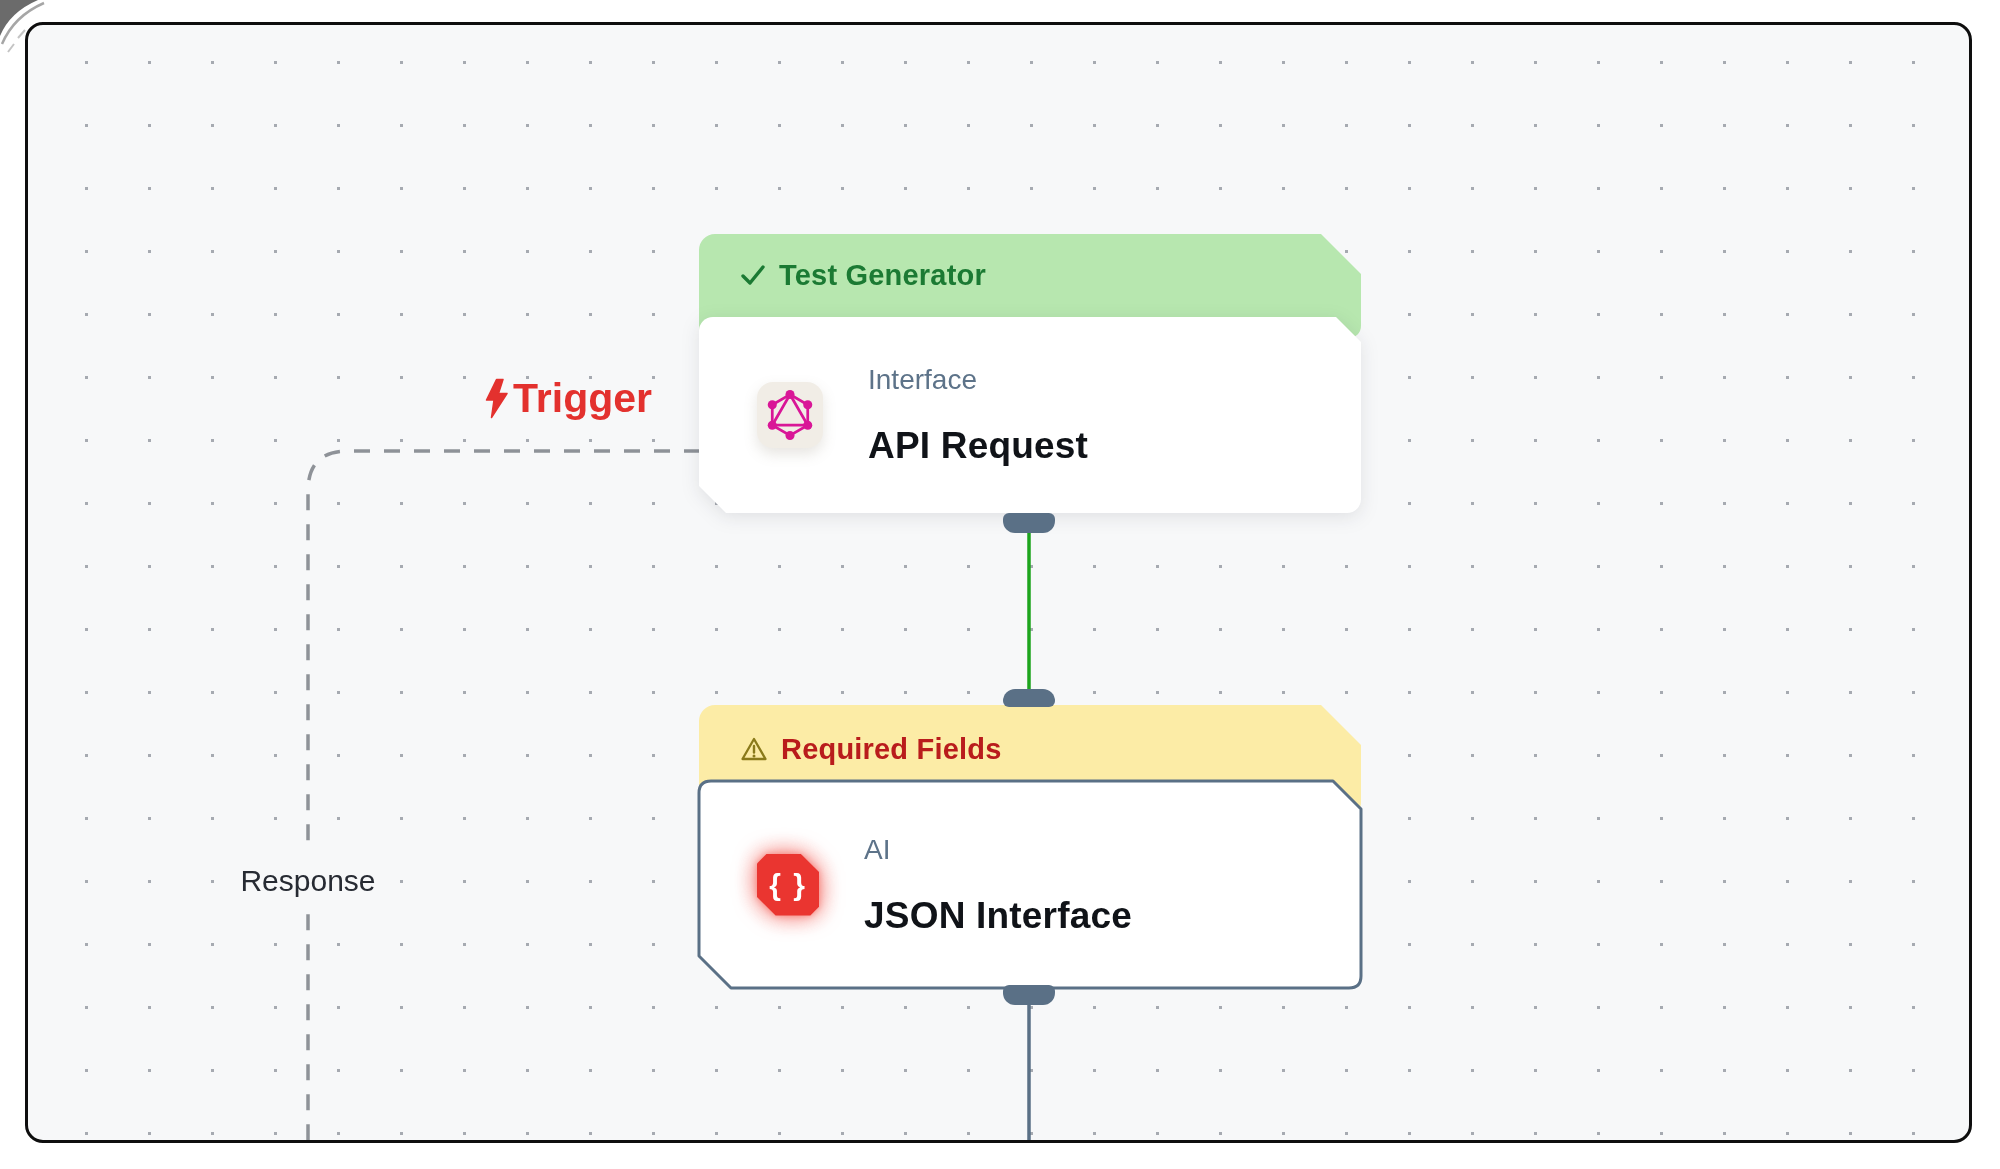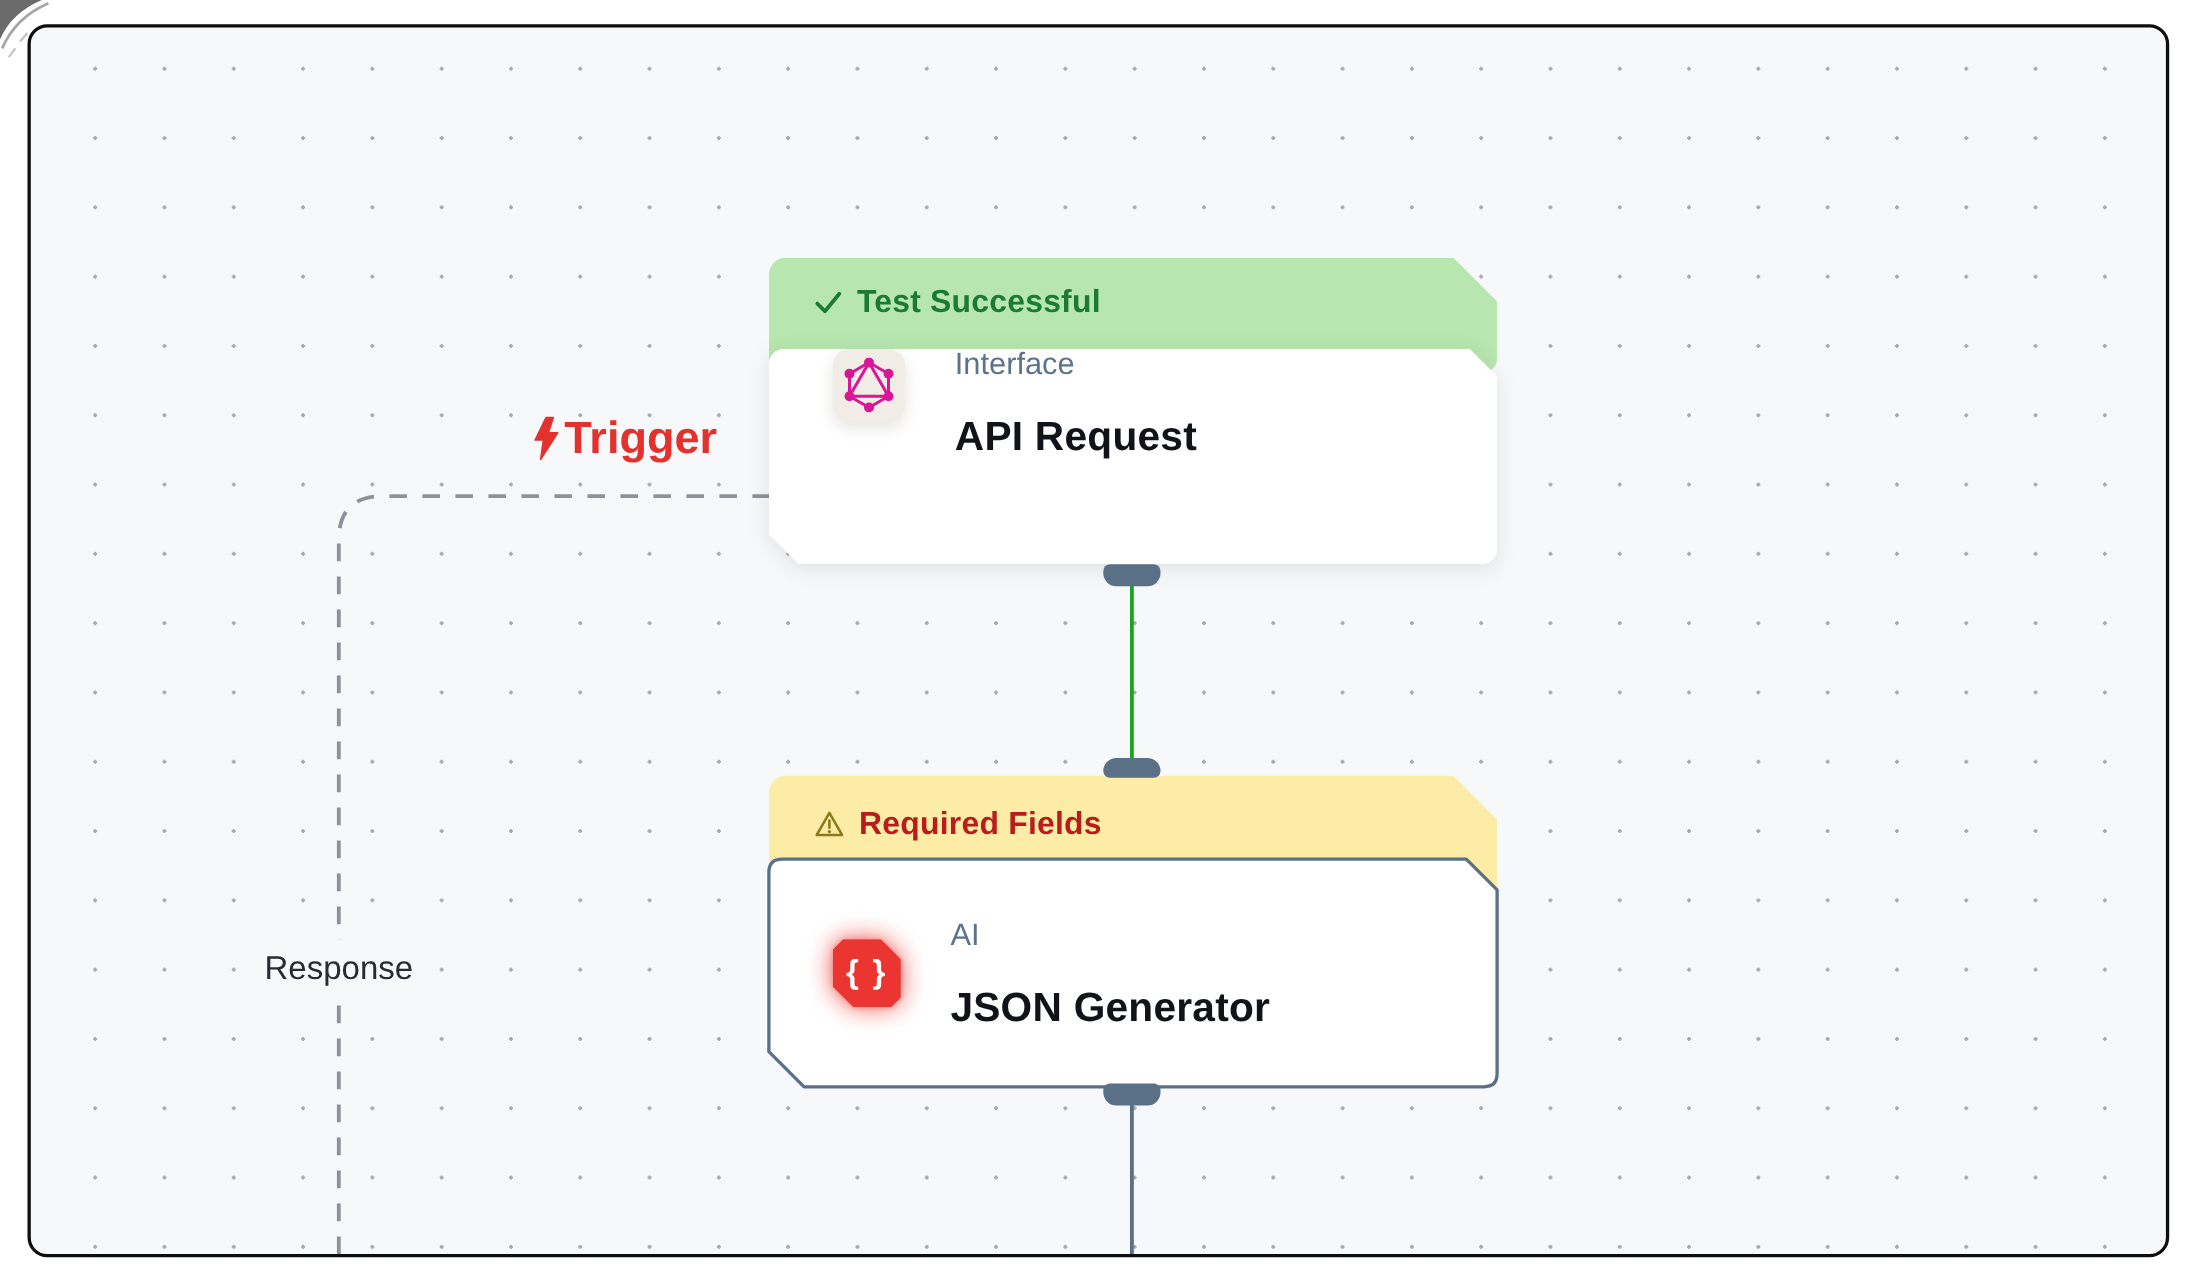--- a/index.html
+++ b/index.html
@@ -32,21 +32,21 @@
   .banner-yellow { left: 671px; top: 680px; height: 110px; background: #fcecа4; background: #fceca6; color: #b91c1c; }
   .node-banner .banner-icon { margin-right: 13px; display: inline-flex; }
 
   .card-shadow { position: absolute; z-index: 3; filter: drop-shadow(0 4px 9px rgba(15,23,42,.10)); }
   .api-card {
     position: absolute; left: 671px; top: 292px; width: 662px; height: 196px;
     background: #ffffff; border-radius: 14px;
     clip-path: polygon(0 0, calc(100% - 25px) 0, 100% 25px, 100% 100%, 27px 100%, 0 calc(100% - 27px));
   }
   .card-content {
-    position: absolute; inset: 0; display: flex; align-items: flex-start; padding-left: 58px; gap: 45px;
+    position: absolute; inset: 0; display: flex; align-items: center; padding-left: 58px; gap: 45px;
   }
   .json-card-wrap { position: absolute; left: 669px; top: 754px; width: 666px; height: 211px; z-index: 3; }
   .json-card-content { position: absolute; left: 671px; top: 756px; width: 662px; height: 207px; z-index: 4;
     display: flex; align-items: center; padding-left: 58px; gap: 45px; }
 
   .icon-tile-beige {
     width: 66px; height: 66px; background: #f1ede6; border-radius: 16px;
     display: flex; align-items: center; justify-content: center;
     box-shadow: 0 6px 14px rgba(120,110,90,.18);
   }
@@ -95,21 +95,21 @@
       <path d="M 1001 494 L 1001 674" fill="none" stroke="#1da51d" stroke-width="3.5"></path>
       <path d="M 1001 966 L 1001 1121" fill="none" stroke="#5a7086" stroke-width="3.5"></path>
     </svg>
 
     <div class="node-banner banner-green">
       <span class="banner-icon">
         <svg width="26" height="24" viewBox="0 0 26 24">
           <polyline points="3,13 10,20 23,4" fill="none" stroke="#1b7a33" stroke-width="3.4" stroke-linecap="round" stroke-linejoin="round"></polyline>
         </svg>
       </span>
-      <span>Test Successful</span>
+      <span>Test Generator</span>
     </div>
 
     <div class="card-shadow">
       <div class="api-card">
         <div class="card-content">
           <div class="icon-tile-beige">
             <svg width="46" height="50" viewBox="0 0 40 44">
               <g stroke="#d91697" stroke-width="2.4" fill="none">
                 <path d="M 20 4 L 35.6 13 V 31 L 20 40 L 4.4 31 V 13 Z"></path>
                 <path d="M 20 4 L 35.6 31 H 4.4 Z"></path>
@@ -153,21 +153,21 @@
       </svg>
     </div>
     <div class="json-card-content">
       <div class="icon-tile-red-glow">
         <div class="icon-tile-red">
           <span>{ }</span>
         </div>
       </div>
       <div class="node-text">
         <div class="node-category">AI</div>
-        <div class="node-title">JSON Generator</div>
+        <div class="node-title">JSON Interface</div>
       </div>
     </div>
 
     <div class="port port-out" style="left:975px; top:960px;"></div>
 
     <div class="edge-label-trigger">
       <svg width="27" height="41" viewBox="0 0 27 41">
         <path d="M 13.5 1.5 L 3.5 22 H 11 L 8.5 39.5 L 24 15.5 H 15.5 L 20 1.5 Z" fill="#e3312e" stroke="#e3312e" stroke-width="1.5" stroke-linejoin="round"></path>
       </svg>
       <span>Trigger</span>

